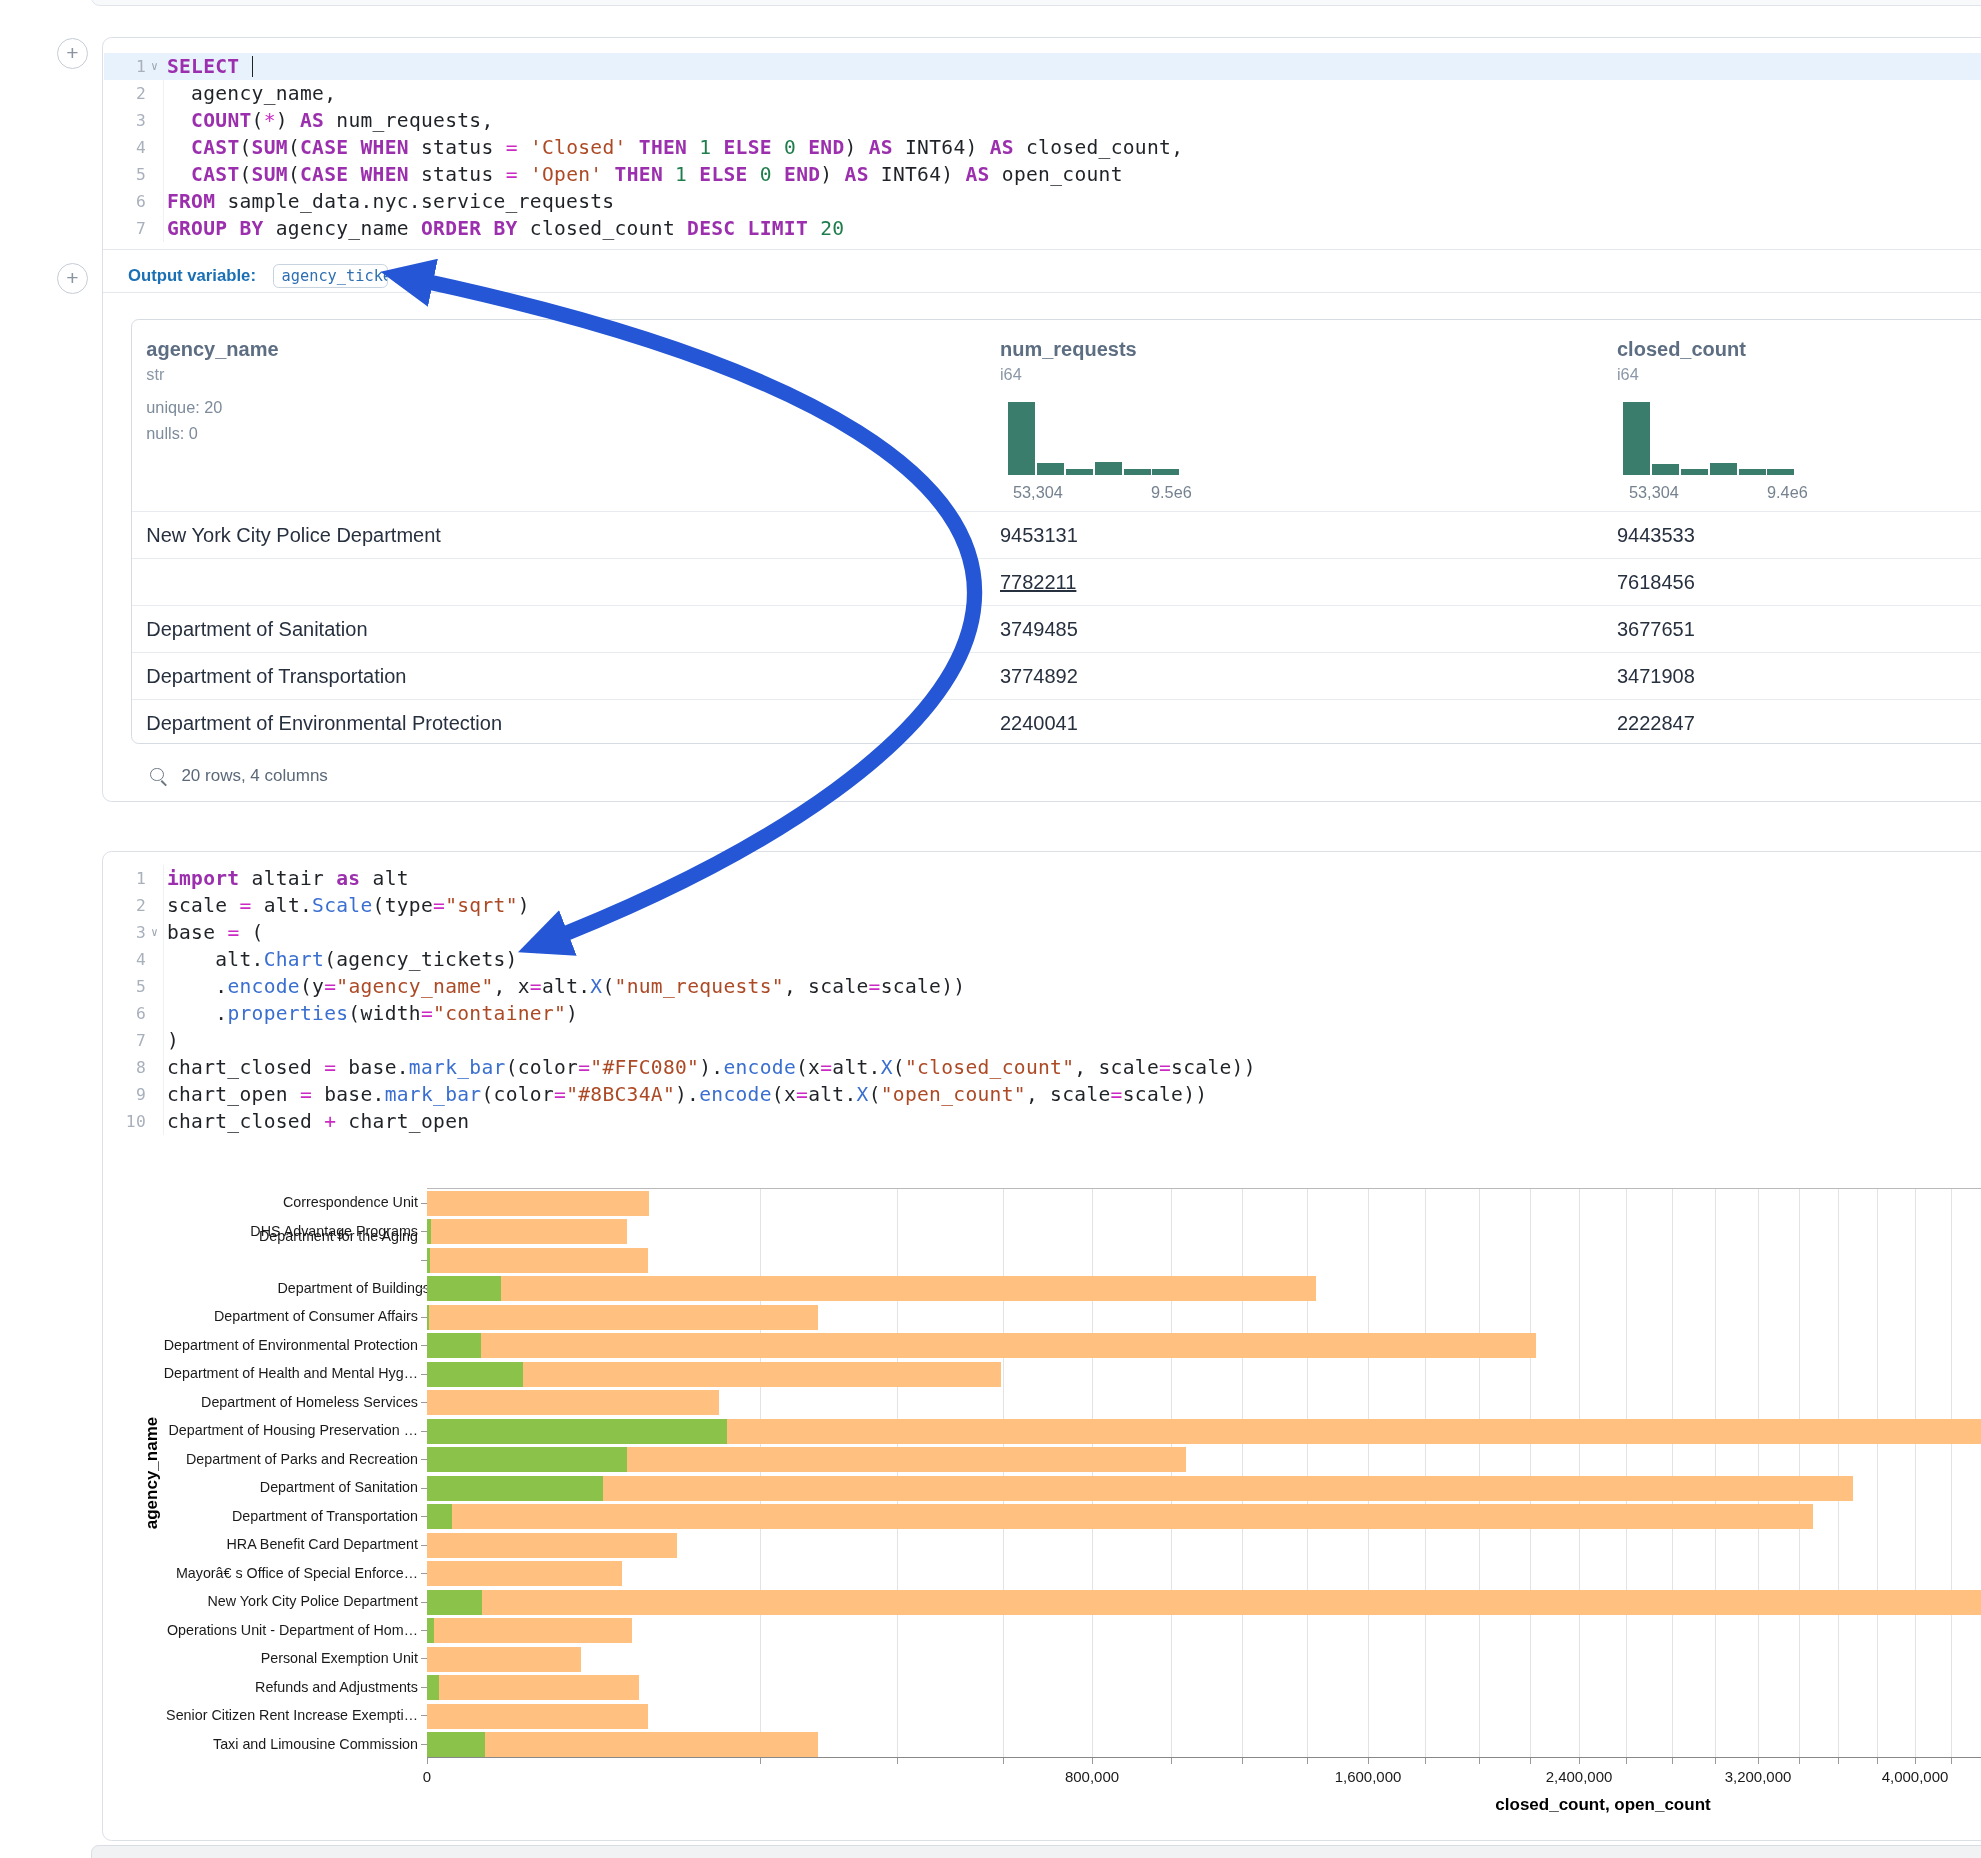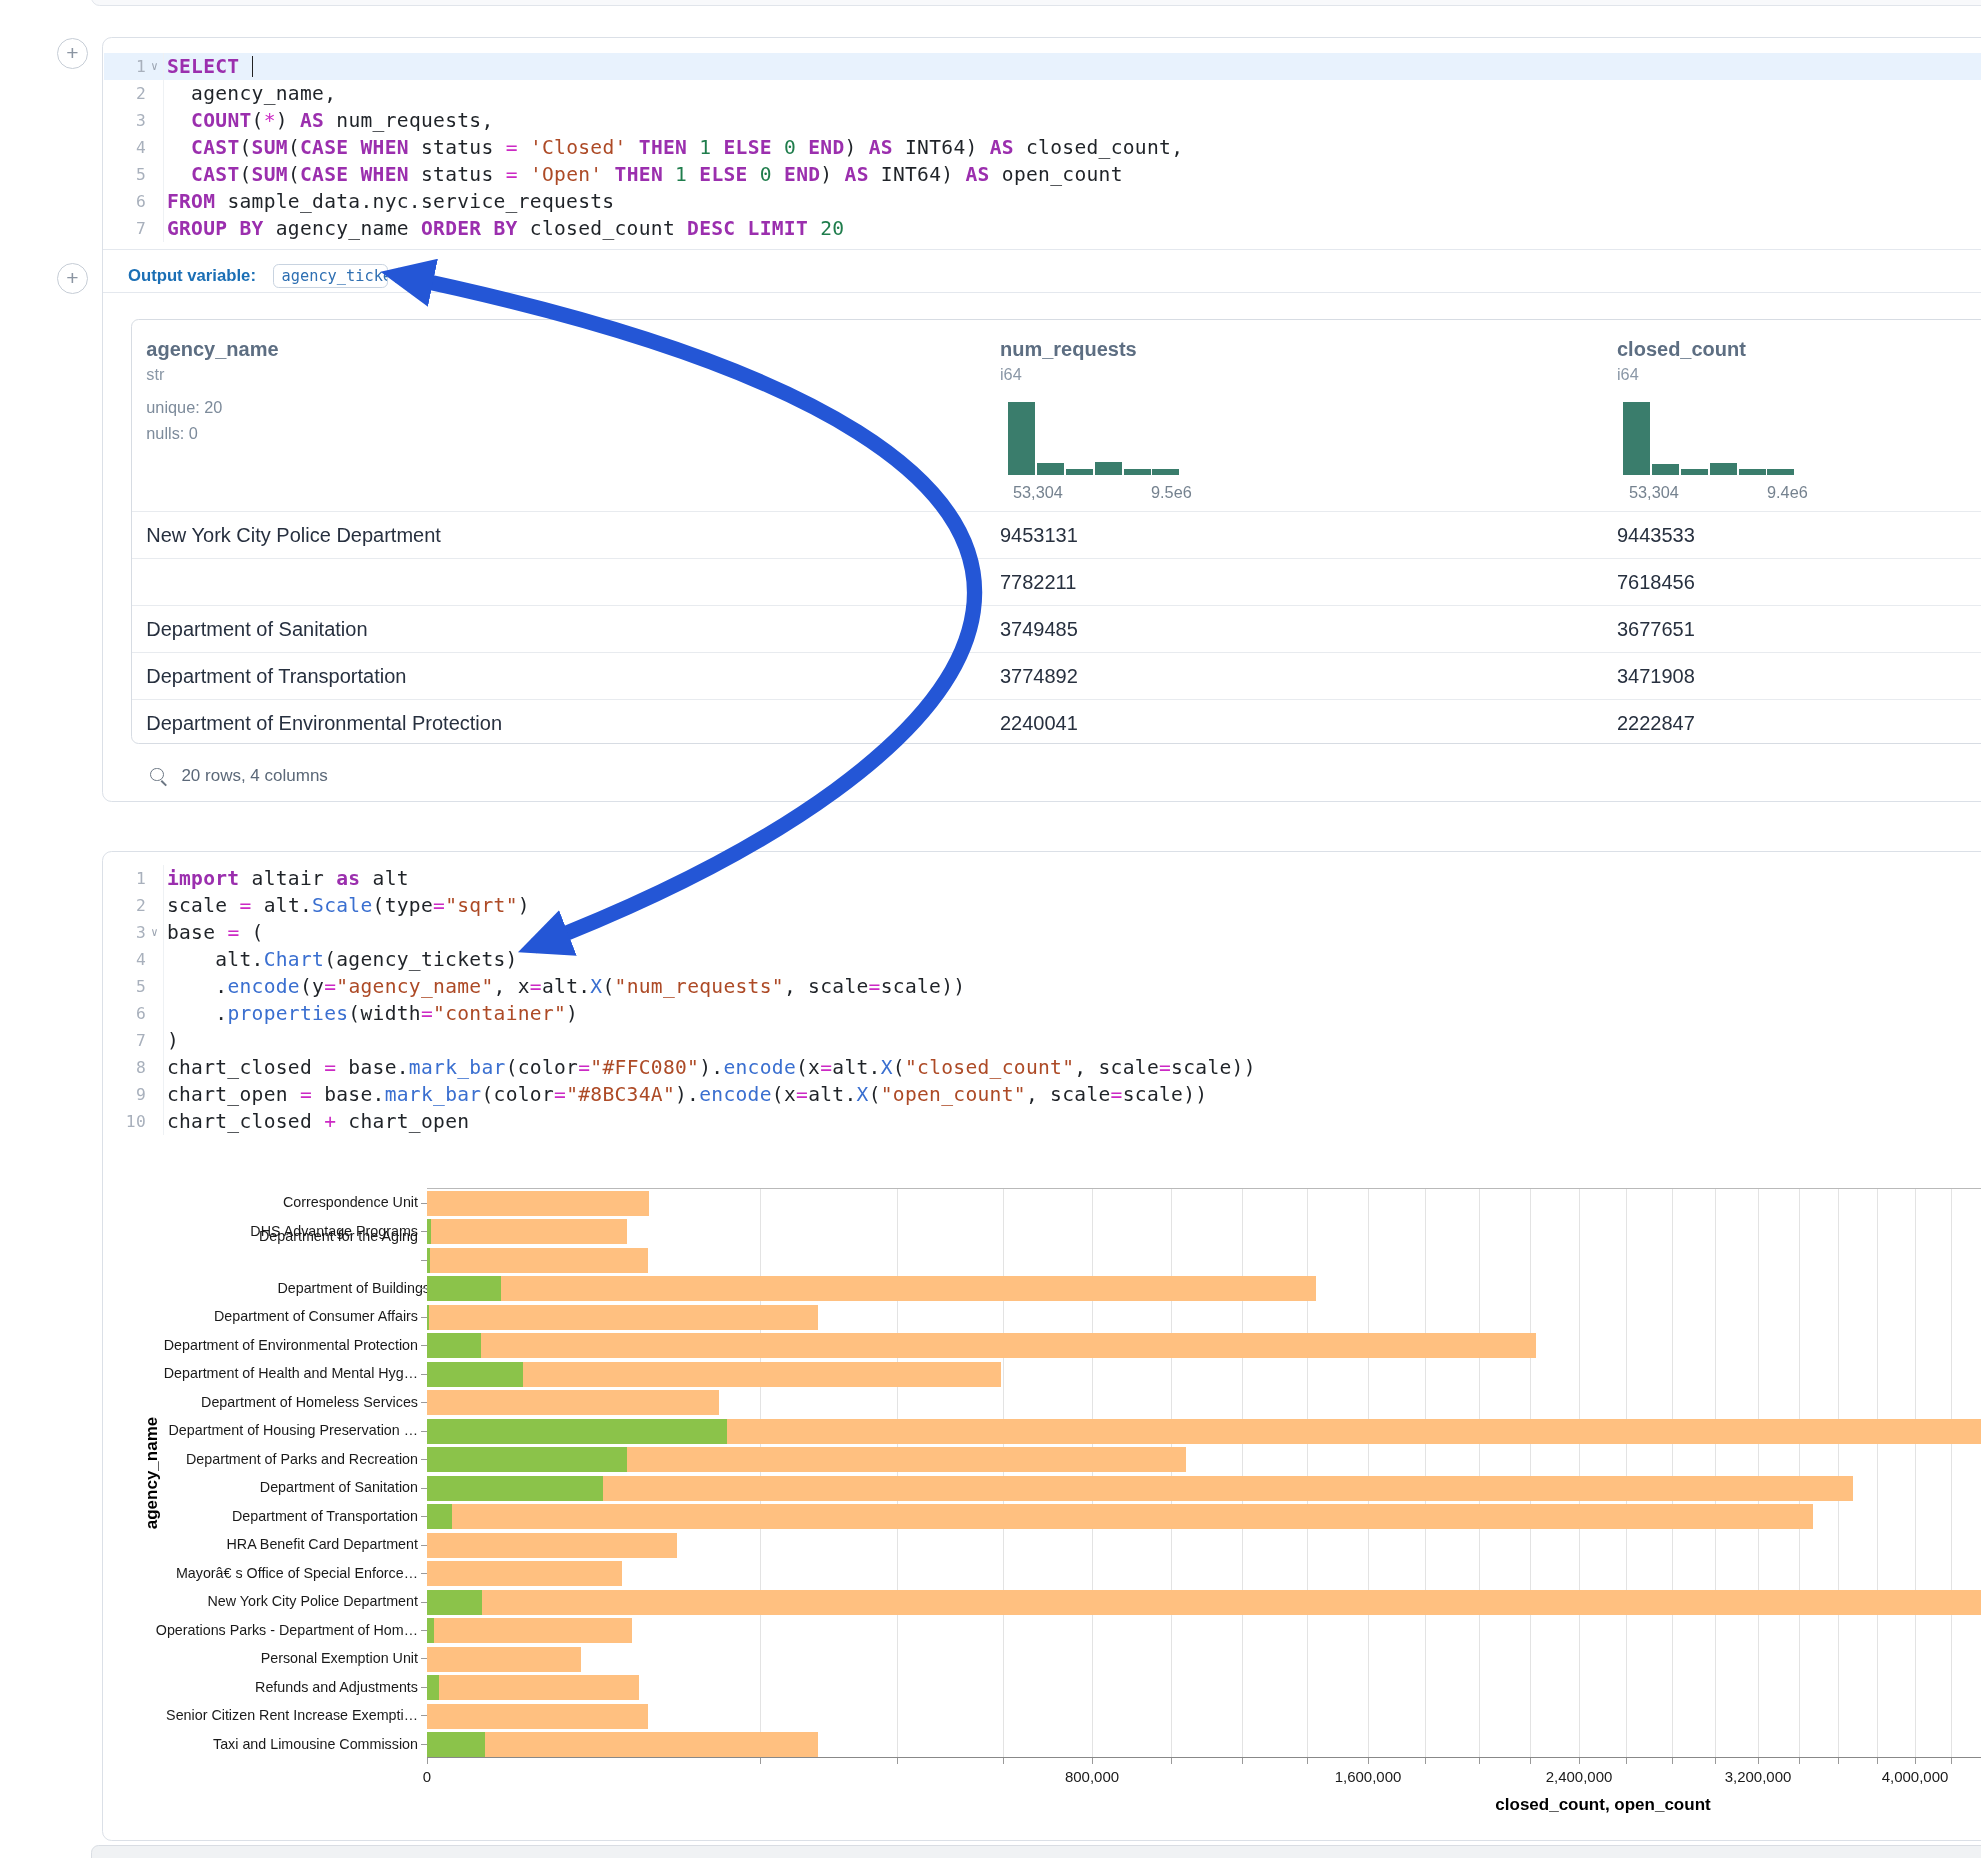--- a/index.html
+++ b/index.html
@@ -157,21 +157,21 @@
         <div class="bin" style="height:5.7px; background:#3a7d6c;"></div>
       </div>
       <div class="hist-min" style="left:1497px; top:163px;">53,304</div>
       <div class="hist-max" style="left:1635px; top:163px;">9.4e6</div>
       <div class="trow" style="top:191px;">
         <span class="tc" style="left:14.3px;">New York City Police Department</span>
         <span class="tc" style="left:868px;">9453131</span>
         <span class="tc" style="left:1485px;">9443533</span>
       </div>
       <div class="trow" style="top:238px;">
-        <span class="tc" style="left:868px;">7782211</span>
+        <span class="tc" style="left:868px;text-decoration:underline;">7782211</span>
         <span class="tc" style="left:1485px;text-align:center;">7618456</span>
       </div>
       <div class="trow" style="top:285px;">
         <span class="tc" style="left:14.3px;">Department of Sanitation</span>
         <span class="tc" style="left:868px;">3749485</span>
         <span class="tc" style="left:1485px;">3677651</span>
       </div>
       <div class="trow" style="top:332px;">
         <span class="tc" style="left:14.3px;">Department of Transportation</span>
         <span class="tc" style="left:868px;">3774892</span>
@@ -227,21 +227,21 @@
       <div class="ylab" style="left:0; width:315px; top:621px;">Department of Sanitation</div>
       <div class="ytick" style="left:318px; top:636px;"></div>
       <div class="ylab" style="left:0; width:315px; top:650px;">Department of Transportation</div>
       <div class="ytick" style="left:318px; top:664px;"></div>
       <div class="ylab" style="left:0; width:315px; top:678px;">HRA Benefit Card Department</div>
       <div class="ytick" style="left:318px; top:693px;"></div>
       <div class="ylab" style="left:0; width:315px; top:707px;">Mayorâ€ s Office of Special Enforce…</div>
       <div class="ytick" style="left:318px; top:721px;"></div>
       <div class="ylab" style="left:0; width:315px; top:735px;">New York City Police Department</div>
       <div class="ytick" style="left:318px; top:750px;"></div>
-      <div class="ylab" style="left:0; width:315px; top:764px;">Operations Parks - Department of Hom…</div>
+      <div class="ylab" style="left:0; width:315px; top:764px;">Operations Unit - Department of Hom…</div>
       <div class="ytick" style="left:318px; top:778px;"></div>
       <div class="ylab" style="left:0; width:315px; top:792px;">Personal Exemption Unit</div>
       <div class="ytick" style="left:318px; top:806px;"></div>
       <div class="ylab" style="left:0; width:315px; top:821px;">Refunds and Adjustments</div>
       <div class="ytick" style="left:318px; top:835px;"></div>
       <div class="ylab" style="left:0; width:315px; top:849px;">Senior Citizen Rent Increase Exempti…</div>
       <div class="ytick" style="left:318px; top:863px;"></div>
       <div class="ylab" style="left:0; width:315px; top:878px;">Taxi and Limousine Commission</div>
       <div class="ytick" style="left:318px; top:892px;"></div>
       <div class="plot" style="left:324px; top:336px; width:2351px; height:570px;">

